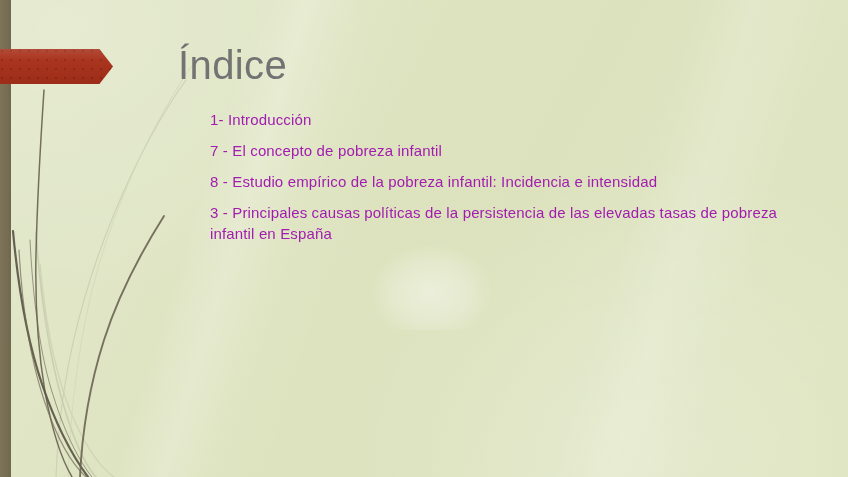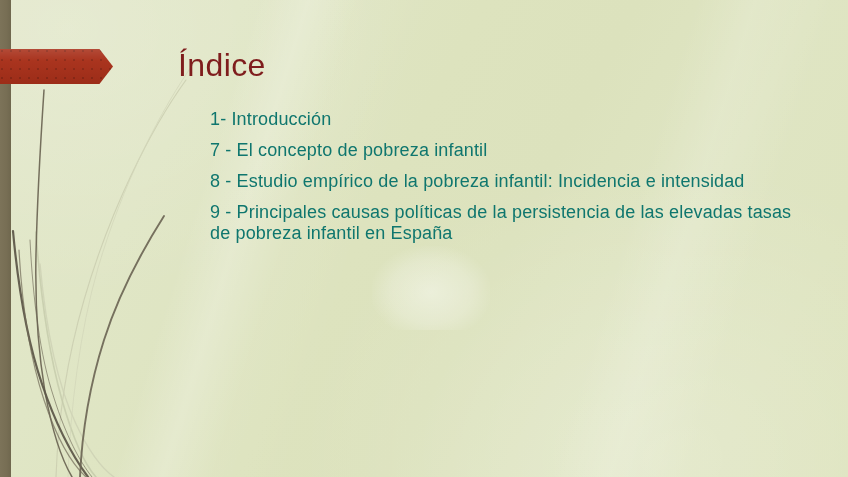--- a/index.html
+++ b/index.html
@@ -119,41 +119,41 @@
       rgba(255,255,255,0.02) 34%,
       rgba(0,0,0,0.07) 100%);
     clip-path: polygon(0 0, 88% 0, 100% 50%, 88% 100%, 0 100%);
   }
 
   
   .title {
     position: absolute;
     left: 178px;
     top: 40px;
-    font-size: 32px;
+    font-size: 40px;
     line-height: 50px;
     letter-spacing: 0.4px;
-    color: #7f1d1d;
+    color: #737373;
     font-weight: 400;
     white-space: nowrap;
   }
 
   
   .body-list {
     position: absolute;
     left: 182px;
     top: 109px;
     width: 620px;
   }
   .list-item {
     position: relative;
     padding-left: 28px;
     margin-bottom: 10px;
-    color: #0f766e;
-    font-size: 18px;
+    color: #a21caf;
+    font-size: 15px;
     line-height: 21px;
     letter-spacing: 0.15px;
   }
   .list-item:last-child { margin-bottom: 0; }
 
   .bullet {
     position: absolute;
     left: 2px;
     top: 6px;
     width: 11px;
@@ -222,19 +222,19 @@
       <span class="bullet">
         <span class="bullet-shape"></span>
       </span>
       <span>8 - Estudio empírico de la pobreza infantil: Incidencia e intensidad</span>
     </div>
 
     <div class="list-item">
       <span class="bullet">
         <span class="bullet-shape"></span>
       </span>
-      <span>9 - Principales causas políticas de la persistencia de las elevadas tasas de pobreza infantil en España</span>
+      <span>3 - Principales causas políticas de la persistencia de las elevadas tasas de pobreza infantil en España</span>
     </div>
 
 
   </div>
 
 </div>
 
 </body></html>

